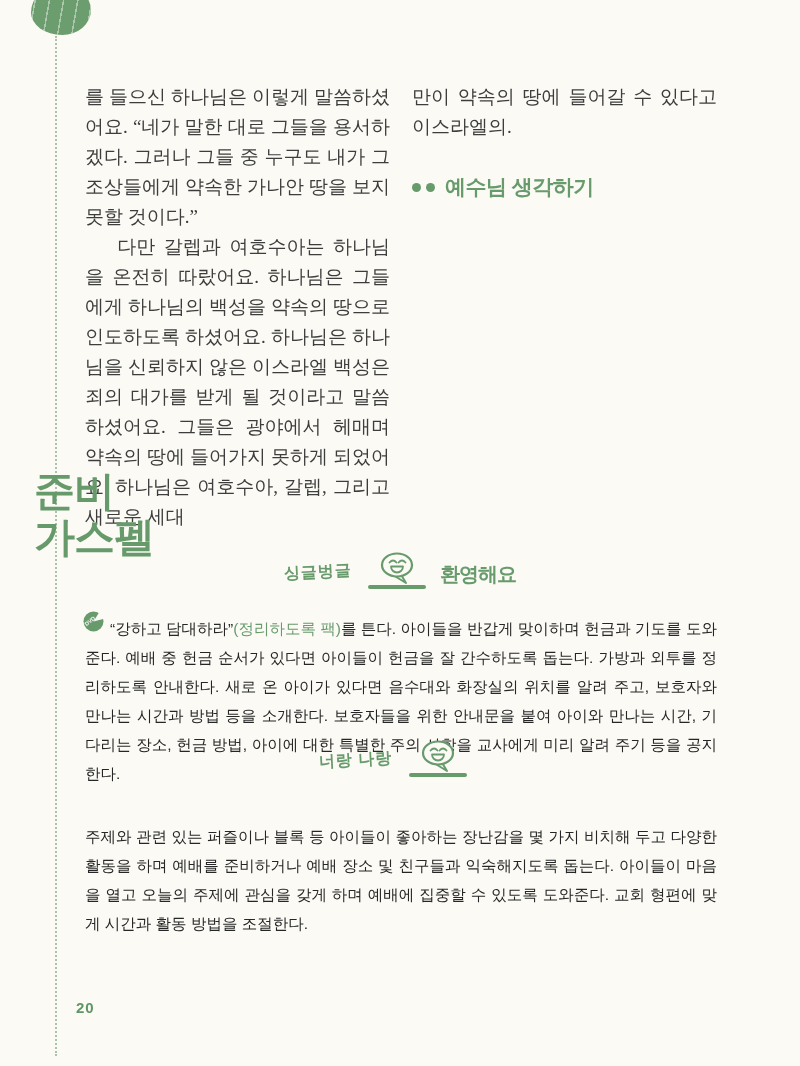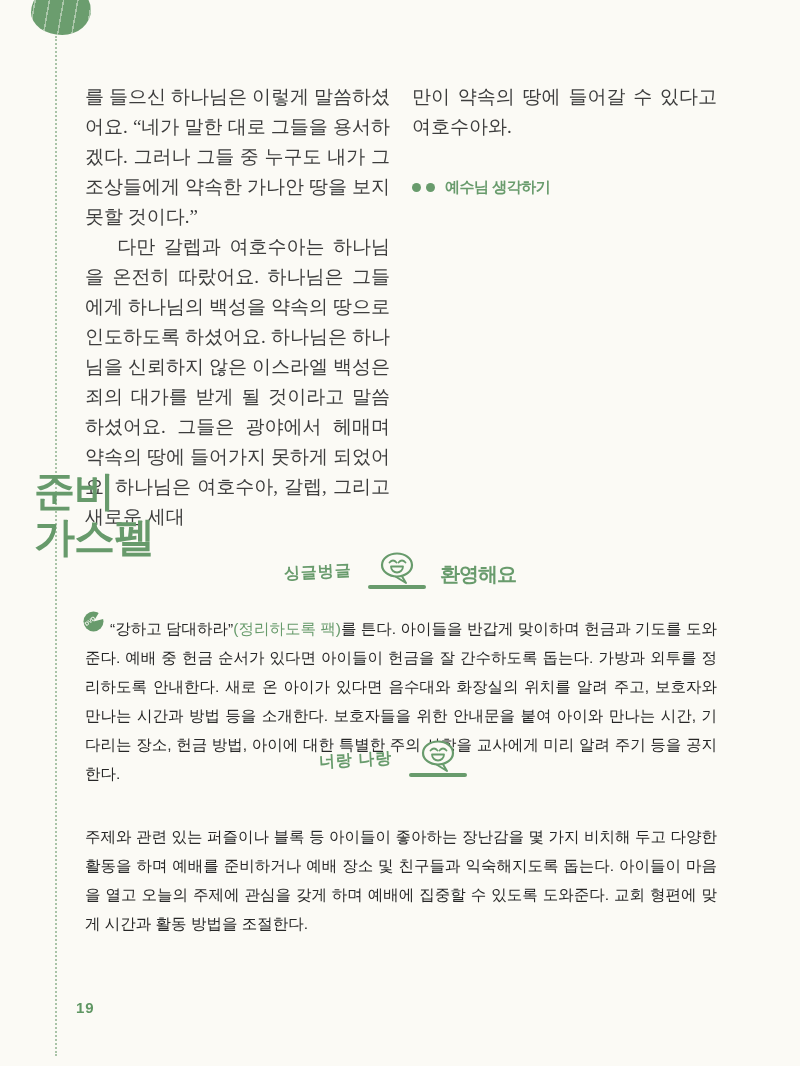--- a/index.html
+++ b/index.html
@@ -19,21 +19,21 @@
 
   
   .columns { position:absolute; left:85px; top:82px; width:632px; display:flex; gap:22px; }
   .col { width:305px; font-family:"Liberation Serif","DejaVu Serif",serif;
          font-size:19px; line-height:30px; color:#3d3d3d; text-align:justify; }
   .col p.indent { text-indent:1.7em; }
   .think-heading { display:flex; align-items:center; gap:4px; margin:30px 0 8px 0; }
   .dot { width:9px; height:9px; border-radius:50%; background:#689b6c; display:inline-block; }
   .dot + .dot { margin-left:1px; margin-right:6px; }
   .think-heading .label { font-family:"Liberation Sans",sans-serif; font-weight:bold;
-                          font-size:15px; color:#689b6c; letter-spacing:-0.5px; }
+                          font-size:21px; color:#689b6c; letter-spacing:-0.5px; }
 
   
   .chapter-title { position:absolute; left:34px; top:468px; z-index:2;
                    font-size:41px; font-weight:bold; color:#679a6b;
                    line-height:46px; letter-spacing:-1px; }
 
   
   .section-header { position:absolute; left:0; width:800px; display:flex;
                     justify-content:center; align-items:flex-end; }
   .script-label { font-size:16px; color:#689b6c; font-weight:bold;
@@ -60,21 +60,21 @@
 
   <div class="logo-blob"></div>
   <div class="dotted-line"></div>
 
   <div class="columns">
     <div class="col">
       <p>를 들으신 하나님은 이렇게 말씀하셨어요. “네가 말한 대로 그들을 용서하겠다. 그러나 그들 중 누구도 내가 그 조상들에게 약속한 가나안 땅을 보지 못할 것이다.”</p>
       <p class="indent">다만 갈렙과 여호수아는 하나님을 온전히 따랐어요. 하나님은 그들에게 하나님의 백성을 약속의 땅으로 인도하도록 하셨어요. 하나님은 하나님을 신뢰하지 않은 이스라엘 백성은 죄의 대가를 받게 될 것이라고 말씀하셨어요. 그들은 광야에서 헤매며 약속의 땅에 들어가지 못하게 되었어요. 하나님은 여호수아, 갈렙, 그리고 새로운 세대</p>
     </div>
     <div class="col">
-      <p>만이 약속의 땅에 들어갈 수 있다고 여호수아와.</p>
+      <p>만이 약속의 땅에 들어갈 수 있다고 이스라엘의.</p>
       <div class="think-heading">
         <span class="dot"></span>
         <span class="dot"></span>
         <span class="label">예수님 생각하기</span>
       </div>
     </div>
   </div>
 
   <div class="chapter-title">
     <div>준비</div>
@@ -116,15 +116,15 @@
         <path d="M16.5 10.5 q3.5 -4 7 0" fill="none" stroke="#689b6c" stroke-width="1.8" stroke-linecap="round"></path>
         <path d="M25.5 10.5 q3.5 -4 7 0" fill="none" stroke="#689b6c" stroke-width="1.8" stroke-linecap="round"></path>
         <path d="M18 14.5 a6 6 0 0 0 12 0 z" fill="none" stroke="#689b6c" stroke-width="1.8" stroke-linejoin="round"></path>
       </svg>
       <span class="bubble-line"></span>
     </span>
   </div>
 
   <div class="section-body" style="top:822px;">주제와 관련 있는 퍼즐이나 블록 등 아이들이 좋아하는 장난감을 몇 가지 비치해 두고 다양한 활동을 하며 예배를 준비하거나 예배 장소 및 친구들과 익숙해지도록 돕는다. 아이들이 마음을 열고 오늘의 주제에 관심을 갖게 하며 예배에 집중할 수 있도록 도와준다. 교회 형편에 맞게 시간과 활동 방법을 조절한다.</div>
 
-  <div class="page-number">19</div>
+  <div class="page-number">20</div>
 
 </div>
 
 </body></html>

